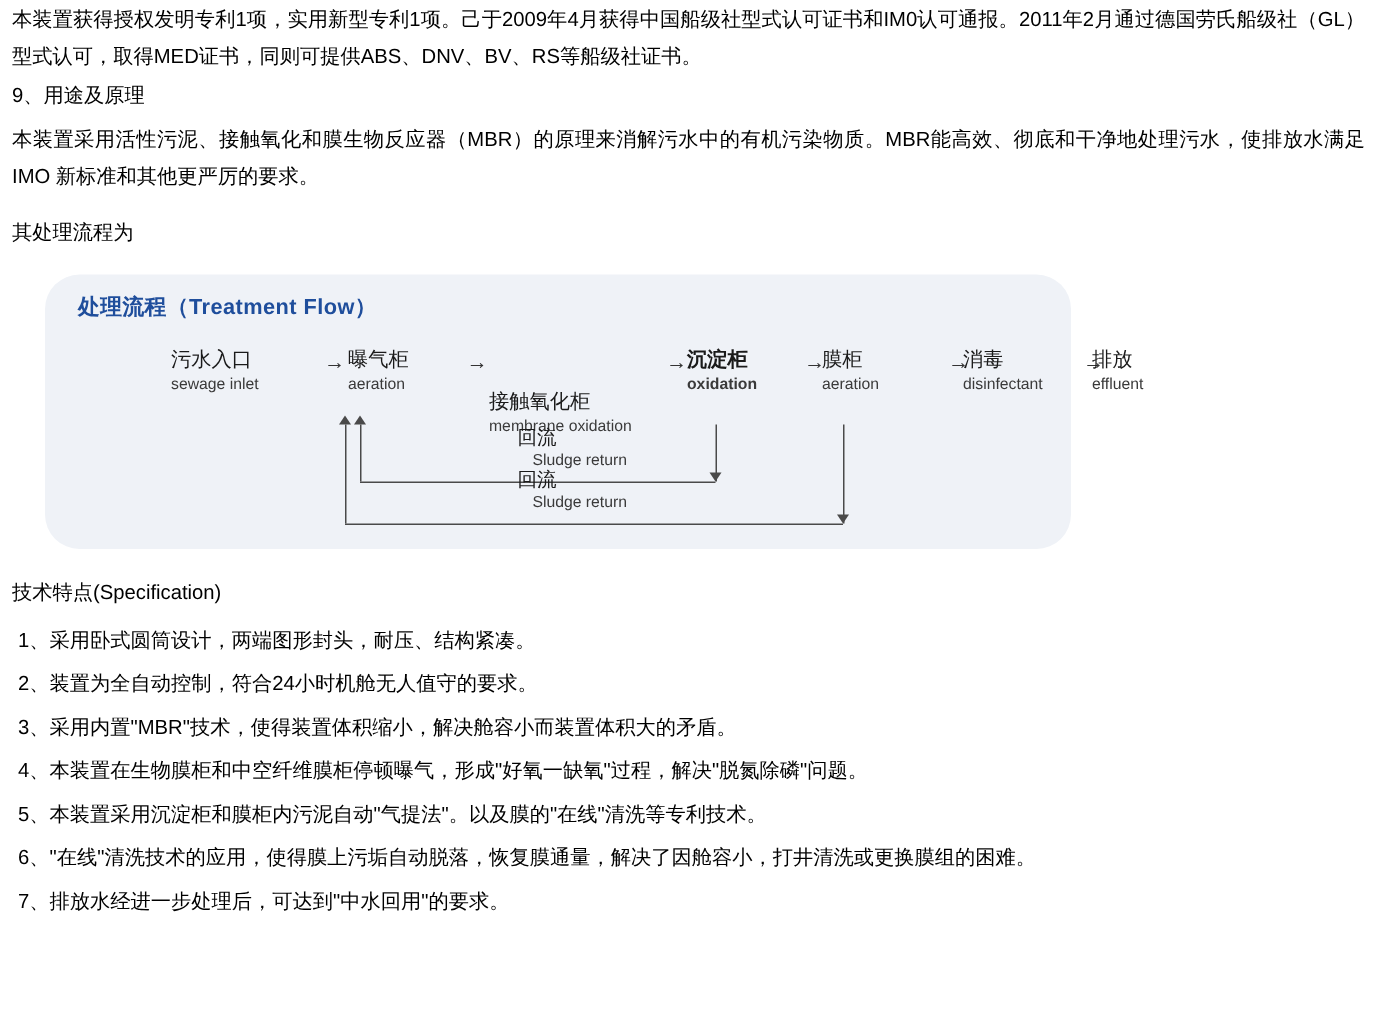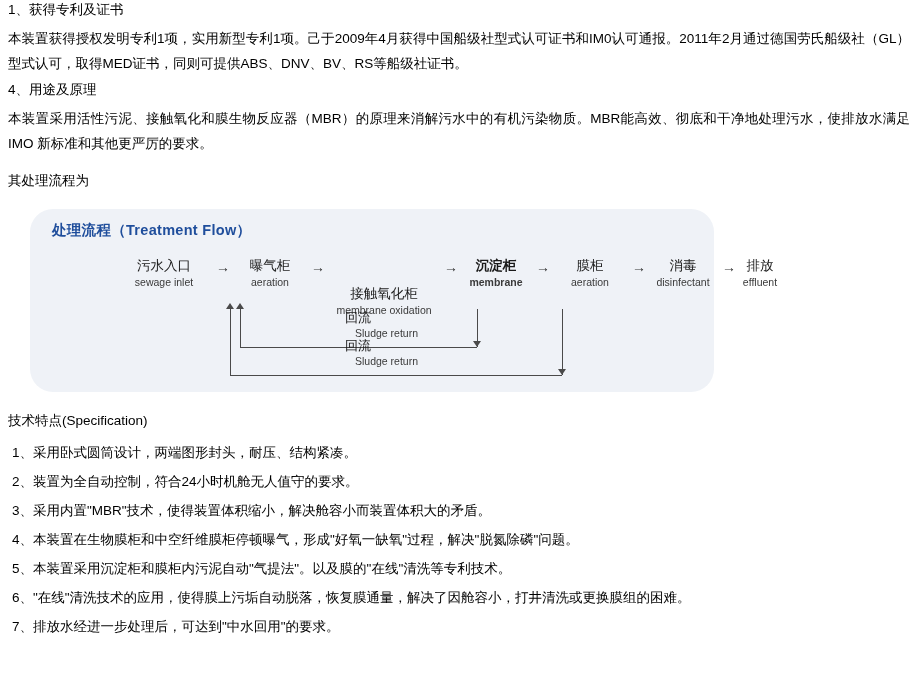--- a/index.html
+++ b/index.html
@@ -59,21 +59,20 @@
   }
   .flow-row {
     position: absolute;
     left: 0;
     top: 48px;
     width: 706px;
     height: 44px;
   }
   .node {
     position: absolute;
-    text-align: center;
     color: #2b2b2b;
   }
   .node .cn {
     font-size: 13.5px;
     line-height: 18px;
     color: #1a1a1a;
     white-space: nowrap;
   }
   .node .en {
     font-size: 10.5px;
@@ -136,26 +135,25 @@
     font-size: 13.5px;
     line-height: 25px;
   }
 </style>
 </head>
 <body>
 
 <div class="page">
 
   <div>
-    <p class="section-head">1、获得专利及证书</p>
     <p class="para">本装置获得授权发明专利1项，实用新型专利1项。己于2009年4月获得中国船级社型式认可证书和IM0认可通报。2011年2月通过德国劳氏船级社（GL）型式认可，取得MED证书，同则可提供ABS、DNV、BV、RS等船级社证书。</p>
   </div>
 
   <div>
-    <p class="section-head">4、用途及原理</p>
+    <p class="section-head">9、用途及原理</p>
     <p class="para">本装置采用活性污泥、接触氧化和膜生物反应器（MBR）的原理来消解污水中的有机污染物质。MBR能高效、彻底和干净地处理污水，使排放水满足IMO 新标准和其他更严厉的要求。</p>
     <div class="spacer-8"></div>
     <p class="para">其处理流程为</p>
   </div>
 
   <div class="flow-panel">
     <div class="flow-title">处理流程（Treatment Flow）</div>
 
     <div class="flow-row">
 
@@ -172,21 +170,21 @@
       <div class="arrow" style="left:281px; top:1px;">→</div>
 
       <div class="node" style="left:296px; top:0; width:116px;margin-top:28px;">
         <div class="cn">接触氧化柜</div>
         <div class="en">membrane oxidation</div>
       </div>
       <div class="arrow" style="left:414px; top:1px;">→</div>
 
       <div class="node" style="left:428px; top:0; width:76px;font-weight:bold;">
         <div class="cn">沉淀柜</div>
-        <div class="en">membrane</div>
+        <div class="en">oxidation</div>
       </div>
       <div class="arrow" style="left:506px; top:1px;">→</div>
 
       <div class="node" style="left:518px; top:0; width:84px;">
         <div class="cn">膜柜</div>
         <div class="en">aeration</div>
       </div>
       <div class="arrow" style="left:602px; top:1px;">→</div>
 
       <div class="node" style="left:612px; top:0; width:82px;">

